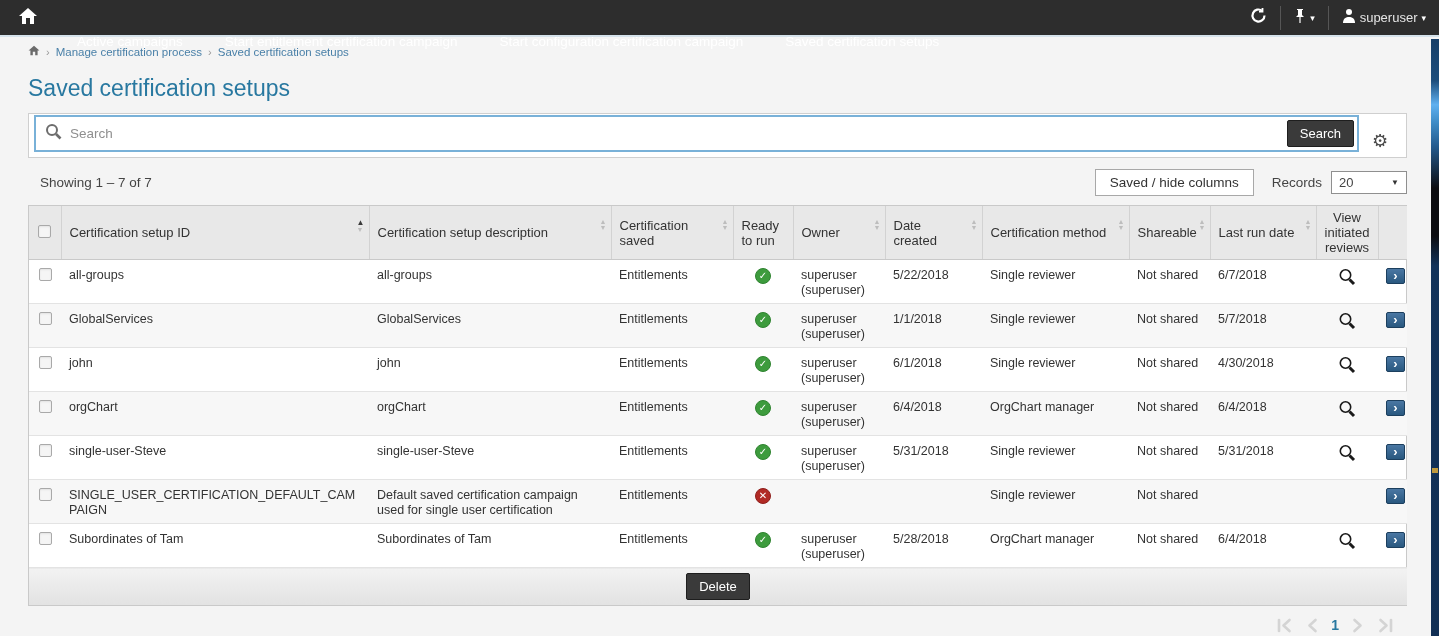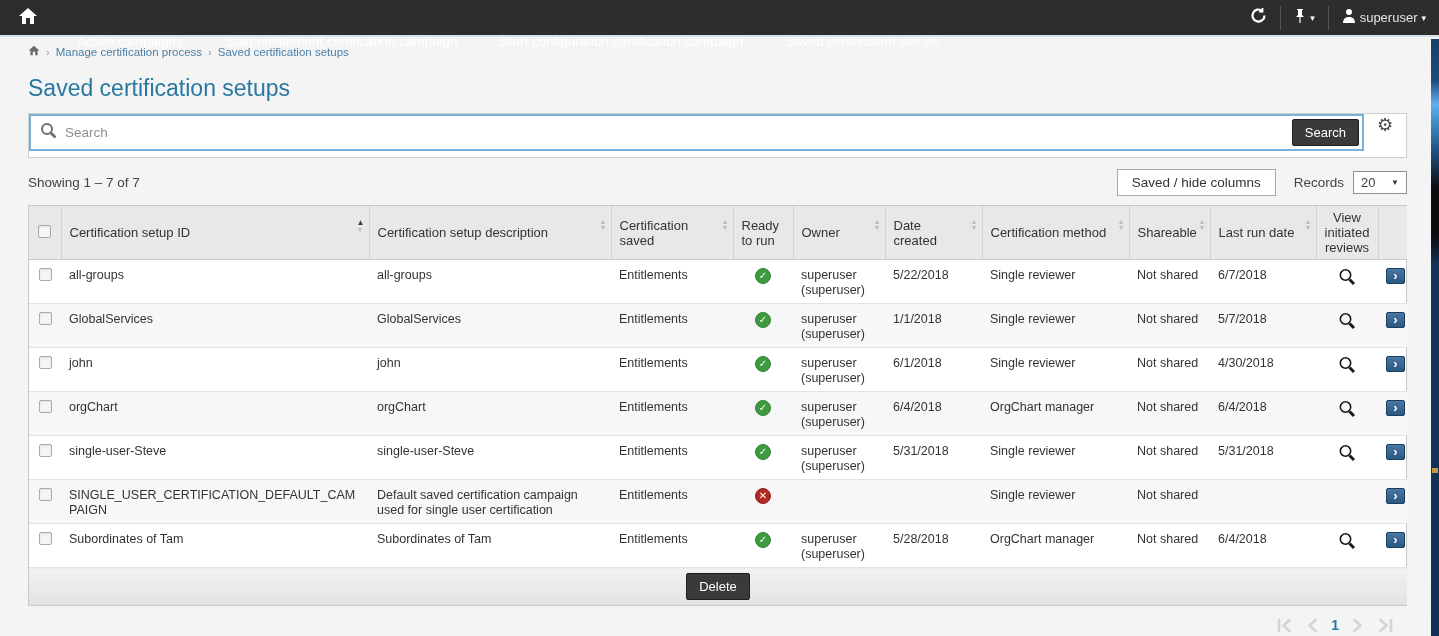--- a/index.html
+++ b/index.html
@@ -52,21 +52,22 @@
   .page-title {
     font-size: 23px; font-weight: 400; color: #2878a0;
     margin: 12px 0 11px 28px;
   }
 
   
   .search-panel {
     margin: 0 32px 0 28px;
     background: #fff;
     border: 1px solid #cfcfcf;
-    display: flex; align-items: flex-start;
+    padding: 5px;
+    display: flex; align-items: flex-end;
     height: 45px;
   }
   .search-box {
     flex: 1;
     border: 2px solid #79b1d8;
     background: #fff;
     display: flex; align-items: center;
     padding-left: 9px;
   }
   .search-box svg { flex: none; }
@@ -84,34 +85,34 @@
   }
   .search-box .btn-dark { margin: 3px; }
   .gear-btn {
     width: 42px; display: flex; align-items: center; justify-content: center;
     font-size: 18px; color: #4a4a4a; cursor: pointer;
   }
 
   
   .list-controls {
     display: flex; align-items: center;
-    margin: 11px 32px 9px 28px;
+    margin: 11px 32px 9px 40px;
     font-size: 13.5px; color: #444;
   }
   .spacer { flex: 1; }
   .btn-light {
     background: #fff; color: #333;
     border: 1px solid #a8a8a8;
     font-family: "Liberation Sans", "DejaVu Sans", sans-serif;
     font-size: 13.5px; padding: 5px 14px; cursor: pointer;
   }
   .records-label { margin: 0 9px 0 18px; }
   .records-select {
     border: 1px solid #8f8f8f; background: #fff;
-    width: 54px; padding: 3px 7px;
+    width: 76px; padding: 3px 7px;
     display: flex; align-items: center; justify-content: space-between;
     font-size: 13px; cursor: pointer;
   }
   .records-select .sel-caret { font-size: 8px; color: #333; }
 
   
   .table-wrap {
     margin: 0 32px 0 28px;
     background: #fff;
     border: 1px solid #c9c9c9;

